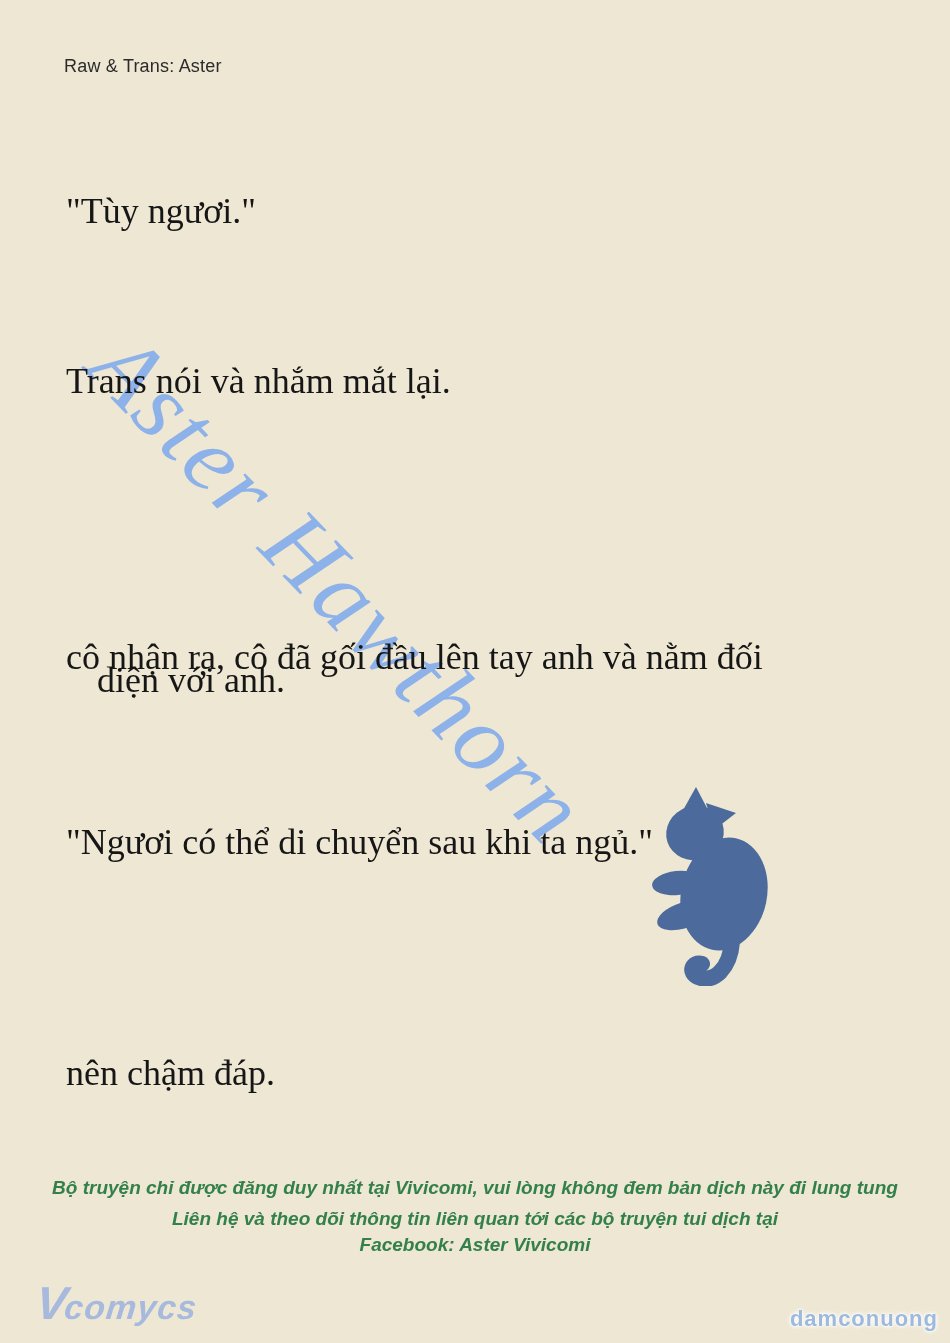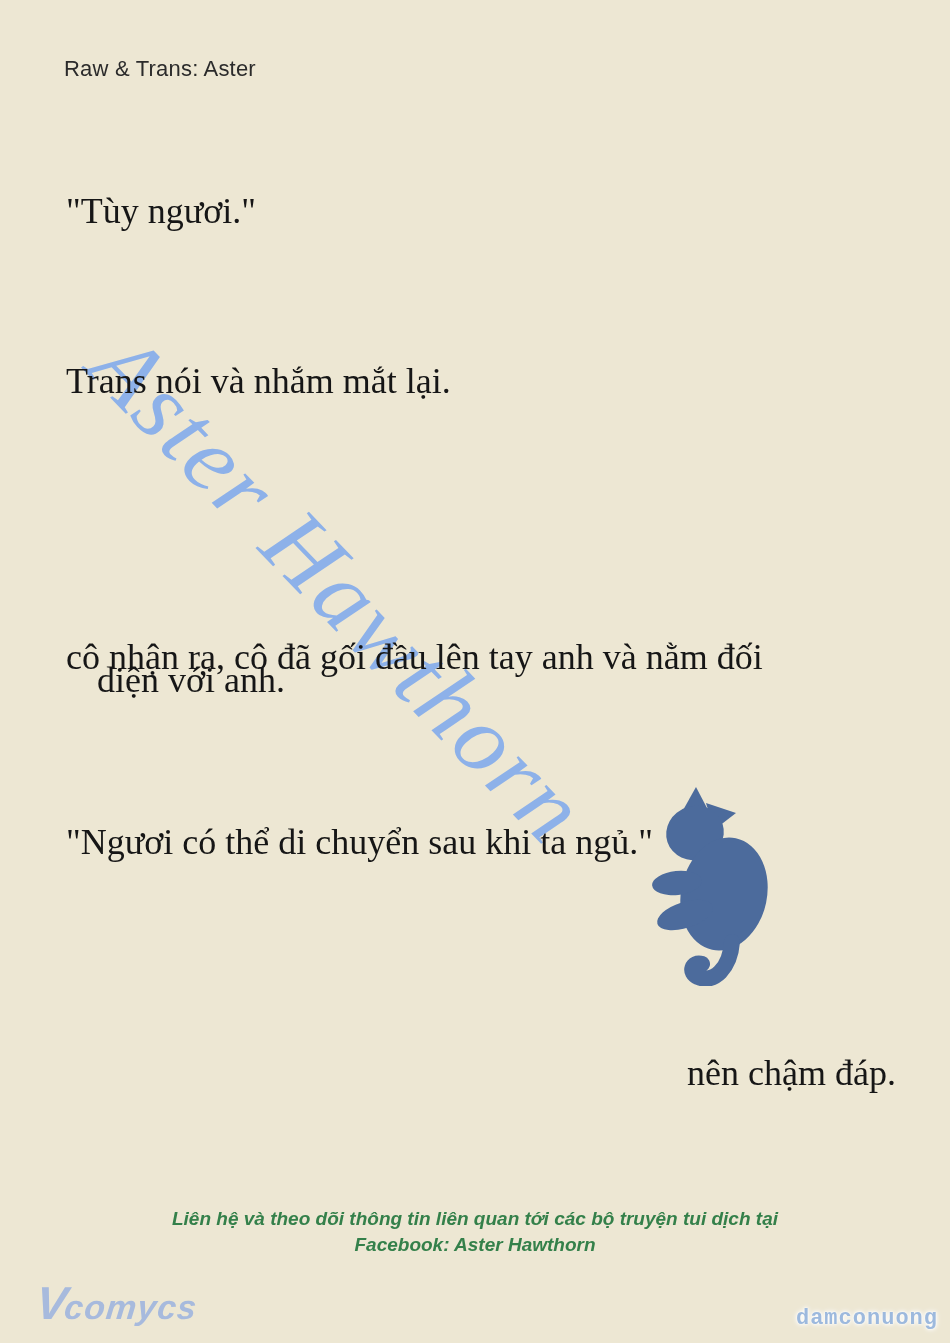--- a/index.html
+++ b/index.html
@@ -2,53 +2,53 @@
 <html><head>
 <meta charset="utf-8">
 <style>
   html,body{margin:0;padding:0;}
   body{width:950px;height:1343px;position:relative;overflow:hidden;
        background:#ede7d3;font-family:"Liberation Serif",serif;}
   .page{position:absolute;inset:0;width:950px;height:1343px;}
 
   .credit{position:absolute;left:64px;top:56px;
           font-family:"Liberation Sans",sans-serif;
-          font-size:22px;color:#2b2b2b;letter-spacing:.2px;z-index:2;}
+          font-size:18px;color:#2b2b2b;letter-spacing:.2px;z-index:2;}
 
   .watermark{position:absolute;left:148px;top:310px;
              transform:rotate(46deg);transform-origin:0 0;
              font-family:"Liberation Serif",serif;font-style:italic;
              font-size:97px;letter-spacing:3px;color:#8db1e9;
              white-space:nowrap;z-index:1;}
 
   .para-line{position:absolute;left:66px;width:830px;
              font-size:36px;line-height:1.18;color:#161616;z-index:2;
              font-family:"Liberation Serif",serif;}
   .l-p1{top:190px;}
   .l-p2{top:360px;}
   .l-p3a{top:526px;} .l-p3b{top:593px;margin-top:43px;} .l-p3c{top:659px;margin-left:31px;}
   .l-p4{top:821px;}
-  .l-p5a{top:986px;} .l-p5b{top:1052px;text-align:right;}
+  .l-p5a{top:986px;} .l-p5b{top:1052px;}
 
   .cat{position:absolute;left:652px;top:786px;width:128px;height:200px;z-index:3;}
 
   .footer-line{position:absolute;left:0;width:950px;text-align:center;
                font-family:"Liberation Sans",sans-serif;
                font-weight:bold;font-style:italic;
                font-size:19px;color:#34804a;z-index:2;}
   .f1{top:1177px;} .f2{top:1208px;font-style:italic;} .f3{top:1234px;}
 
   .vcomycs{position:absolute;left:36px;top:1286px;z-index:2;
            font-family:"Liberation Sans",sans-serif;font-style:italic;
            font-weight:bold;color:#a7badd;letter-spacing:1px;
            font-size:34px;transform:skewX(-6deg);}
   .vcomycs .cap{font-size:46px;line-height:34px;letter-spacing:-2px;}
 
   .damconuong{position:absolute;right:12px;top:1306px;z-index:2;
-              font-family:Liberation Mono, monospace;font-weight:bold;
+              font-family:Liberation Sans, sans-serif;font-weight:bold;
               font-size:22px;letter-spacing:1px;color:#9db9dd;
               text-shadow:0 0 2px #ffffff,0 0 4px #ffffff,0 0 6px #ffffff;}
 </style>
 </head>
 <body>
 
 <div class="page">
 
   <div class="credit">Raw &amp; Trans: Aster</div>
 
@@ -70,22 +70,23 @@
       <polygon points="30,26 44,1 56,24"></polygon>
       <polygon points="54,17 84,27 62,44"></polygon>
       <ellipse cx="43" cy="47" rx="29" ry="27" transform="rotate(-18 43 47)"></ellipse>
       <ellipse cx="72" cy="108" rx="43" ry="57" transform="rotate(12 72 108)"></ellipse>
       <ellipse cx="25" cy="97" rx="25" ry="12" transform="rotate(-6 25 97)"></ellipse>
       <ellipse cx="33" cy="129" rx="29" ry="13" transform="rotate(-18 33 129)"></ellipse>
       <path d="M80,156 C78,182 62,198 46,191 C36,187 40,175 50,178" fill="none" stroke="#4c6b9c" stroke-width="16" stroke-linecap="round"></path>
     </g>
   </svg>
 
+  <div class="footer-line f1">Bộ truyện chỉ được đăng duy nhất tại Vivicomi, vui lòng không đem bản dịch này đi lung tung</div>
   <div class="footer-line f2">Liên hệ và theo dõi thông tin liên quan tới các bộ truyện tui dịch tại</div>
-  <div class="footer-line f3">Facebook: Aster Hawthorn</div>
+  <div class="footer-line f3">Facebook: Aster Vivicomi</div>
 
   <div class="vcomycs">
     <span class="cap">V</span><span>comycs</span>
   </div>
 
   <div class="damconuong">damconuong</div>
 
 </div>
 
 </body></html>

